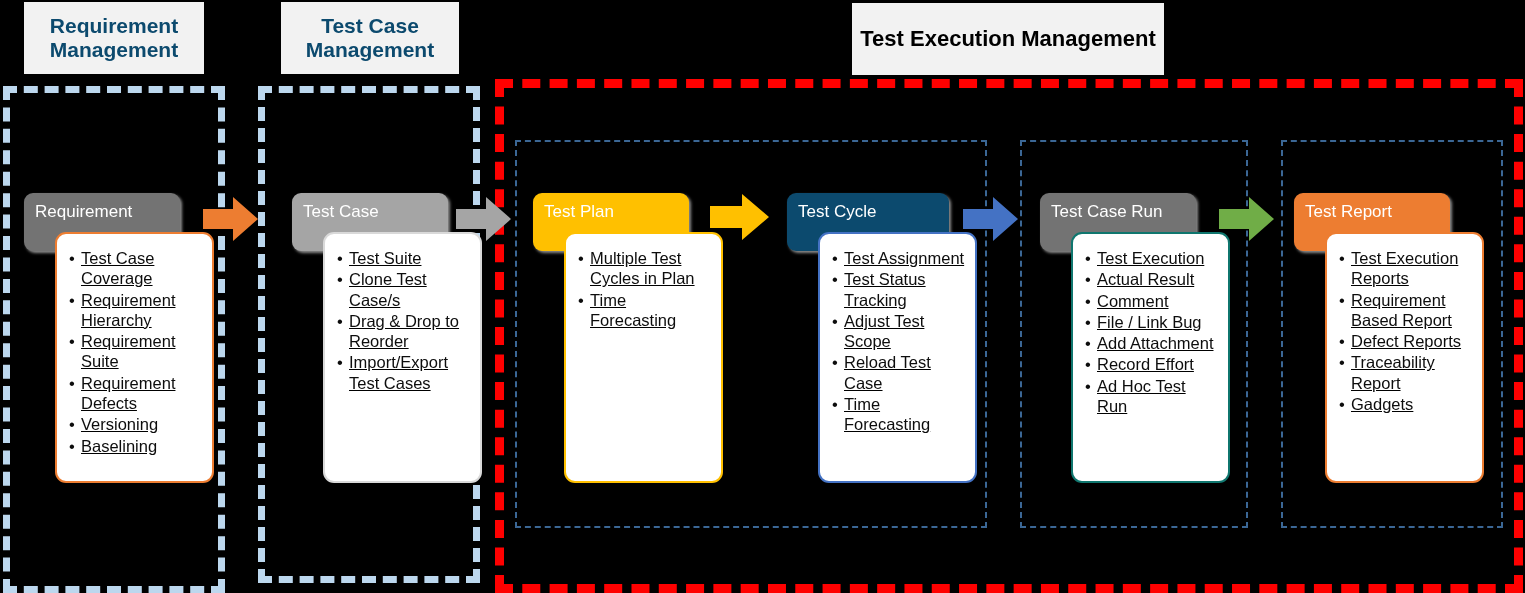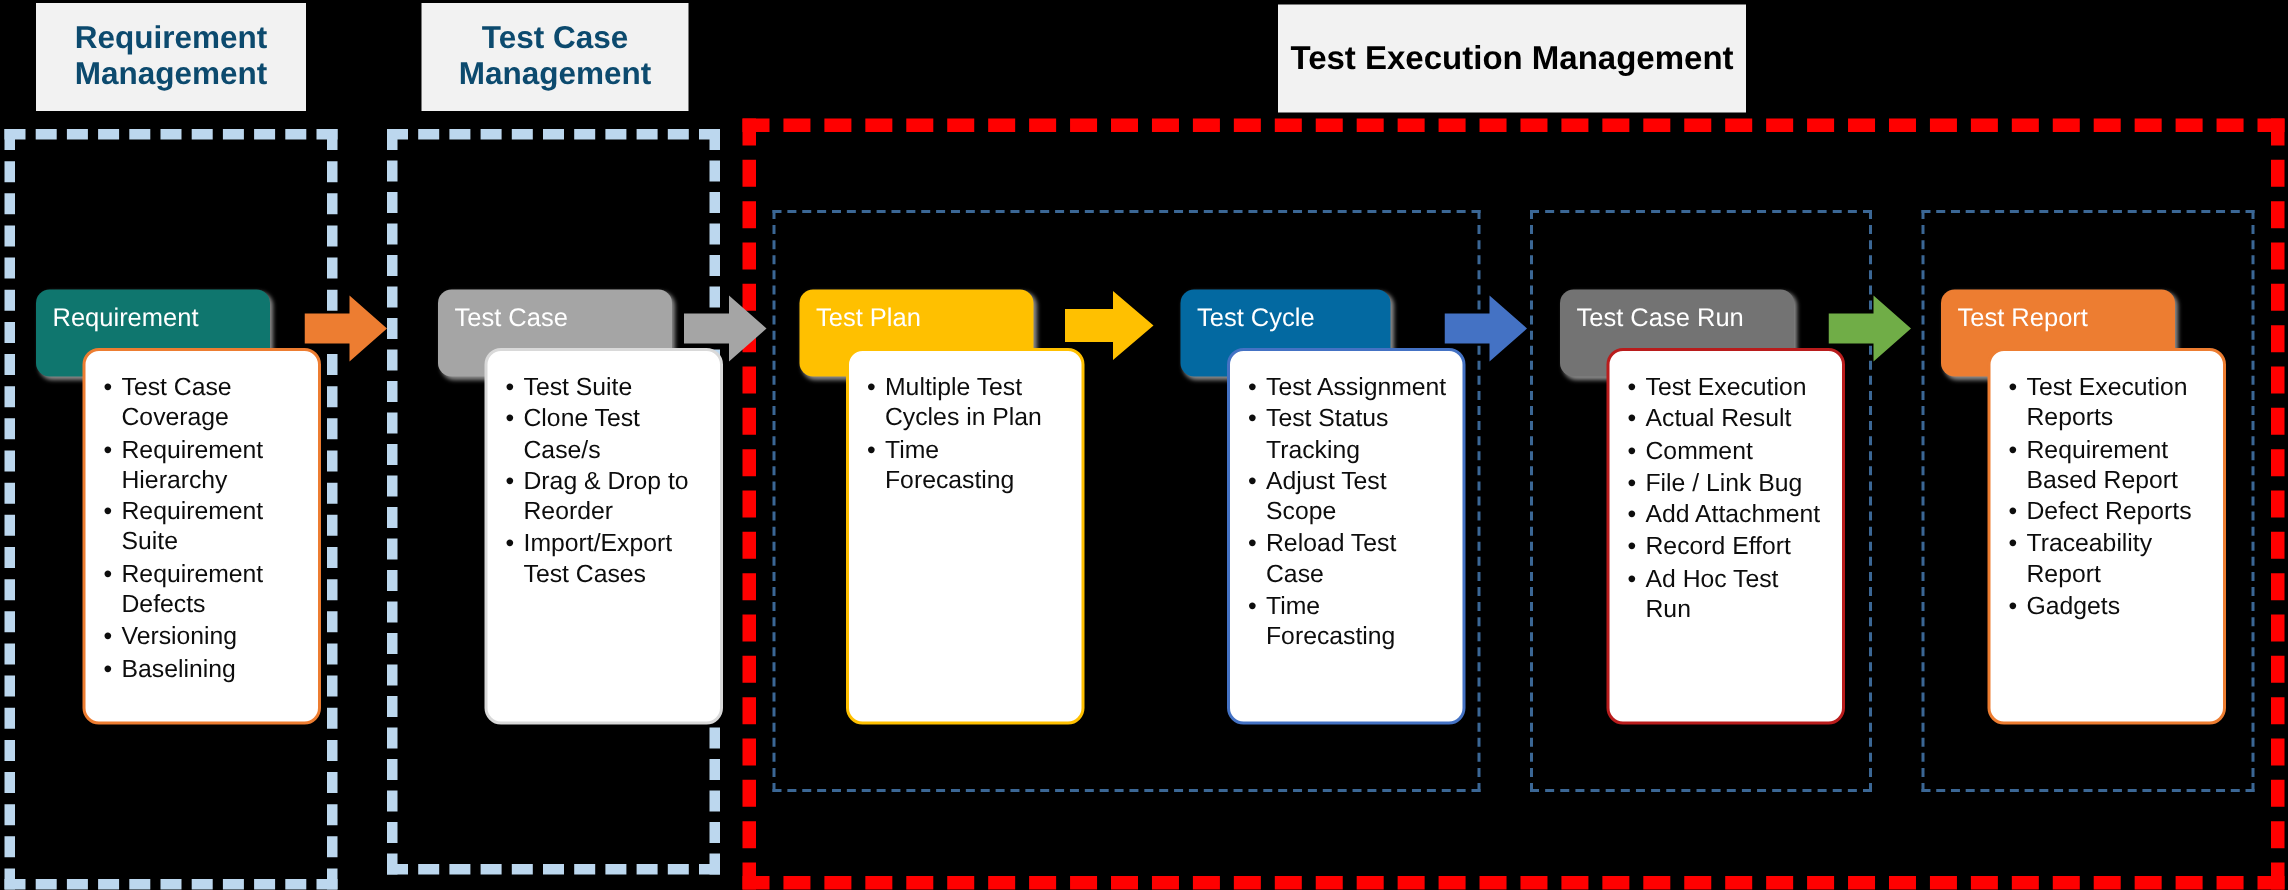--- a/index.html
+++ b/index.html
@@ -48,21 +48,21 @@
     box-shadow:2px 2px 3px rgba(255,255,255,0.55);
   }
   .stage-body{
     position:absolute;
     box-sizing:border-box;
     background:#ffffff;
     border-radius:11px;
     padding:14px 10px 10px 12px;
   }
   .stage-body ul{
-    list-style:none;margin:0;padding:0;
+    list-style:none;margin:0;padding:0;text-decoration:underline;
   }
   .stage-body li{
     position:relative;
     padding-left:12px;
     font-size:16.5px;
     line-height:1.23;
     color:#0d0d0d;
     margin-bottom:1px;
   }
   .stage-body li:before{
@@ -98,21 +98,21 @@
 
   <div class="group-caption strong" style="left:852px;top:3px;width:312px;height:72px;">
     <span>Test Execution Management</span>
   </div>
 
   <div class="sub-frame" style="left:515px;top:140px;width:472px;height:388px;"></div>
   <div class="sub-frame" style="left:1020px;top:140px;width:228px;height:388px;"></div>
   <div class="sub-frame" style="left:1281px;top:140px;width:222px;height:388px;"></div>
 
   <div class="stage-card" style="left:24px;top:193px;width:190px;height:300px;">
-    <div class="stage-head" style="width:156px;height:58px;background:#0f766e;">
+    <div class="stage-head" style="width:156px;height:58px;background:#737373;">
       <span>Requirement</span>
     </div>
     <div class="stage-body" style="left:31px;top:39px;width:159px;height:251px;border:2px solid #ed7d31;">
       <ul>
         <li>Test Case Coverage</li>
         <li>Requirement Hierarchy</li>
         <li>Requirement Suite</li>
         <li>Requirement Defects</li>
         <li>Versioning</li>
         <li>Baselining</li>
@@ -158,21 +158,21 @@
     </div>
   </div>
 
   <div class="arrow" style="left:710px;top:192px;">
     <svg width="60" height="50" viewBox="0 0 60 50">
       <polygon points="0,14 32,14 32,2 59,25 32,48 32,36 0,36" fill="#ffc000"></polygon>
     </svg>
   </div>
 
   <div class="stage-card" style="left:787px;top:193px;width:190px;height:300px;">
-    <div class="stage-head" style="width:140px;height:58px;background:#0369a1;">
+    <div class="stage-head" style="width:162px;height:58px;background:#0c4a6e;">
       <span>Test Cycle</span>
     </div>
     <div class="stage-body" style="left:31px;top:39px;width:159px;height:251px;border:2px solid #4472c4;">
       <ul>
         <li>Test Assignment</li>
         <li>Test Status Tracking</li>
         <li>Adjust Test Scope</li>
         <li>Reload Test Case</li>
         <li>Time Forecasting</li>
       </ul>
@@ -182,21 +182,21 @@
   <div class="arrow" style="left:963px;top:195px;">
     <svg width="56" height="48" viewBox="0 0 56 48">
       <polygon points="0,14 30,14 30,2 55,24 30,46 30,34 0,34" fill="#4472c4"></polygon>
     </svg>
   </div>
 
   <div class="stage-card" style="left:1040px;top:193px;width:190px;height:300px;">
     <div class="stage-head" style="width:156px;height:58px;background:#737373;">
       <span>Test Case Run</span>
     </div>
-    <div class="stage-body" style="left:31px;top:39px;width:159px;height:251px;border:2px solid #b91c1c;">
+    <div class="stage-body" style="left:31px;top:39px;width:159px;height:251px;border:2px solid #0f766e;">
       <ul>
         <li>Test Execution</li>
         <li>Actual Result</li>
         <li>Comment</li>
         <li>File / Link Bug</li>
         <li>Add Attachment</li>
         <li>Record Effort</li>
         <li>Ad Hoc Test Run</li>
       </ul>
     </div>

